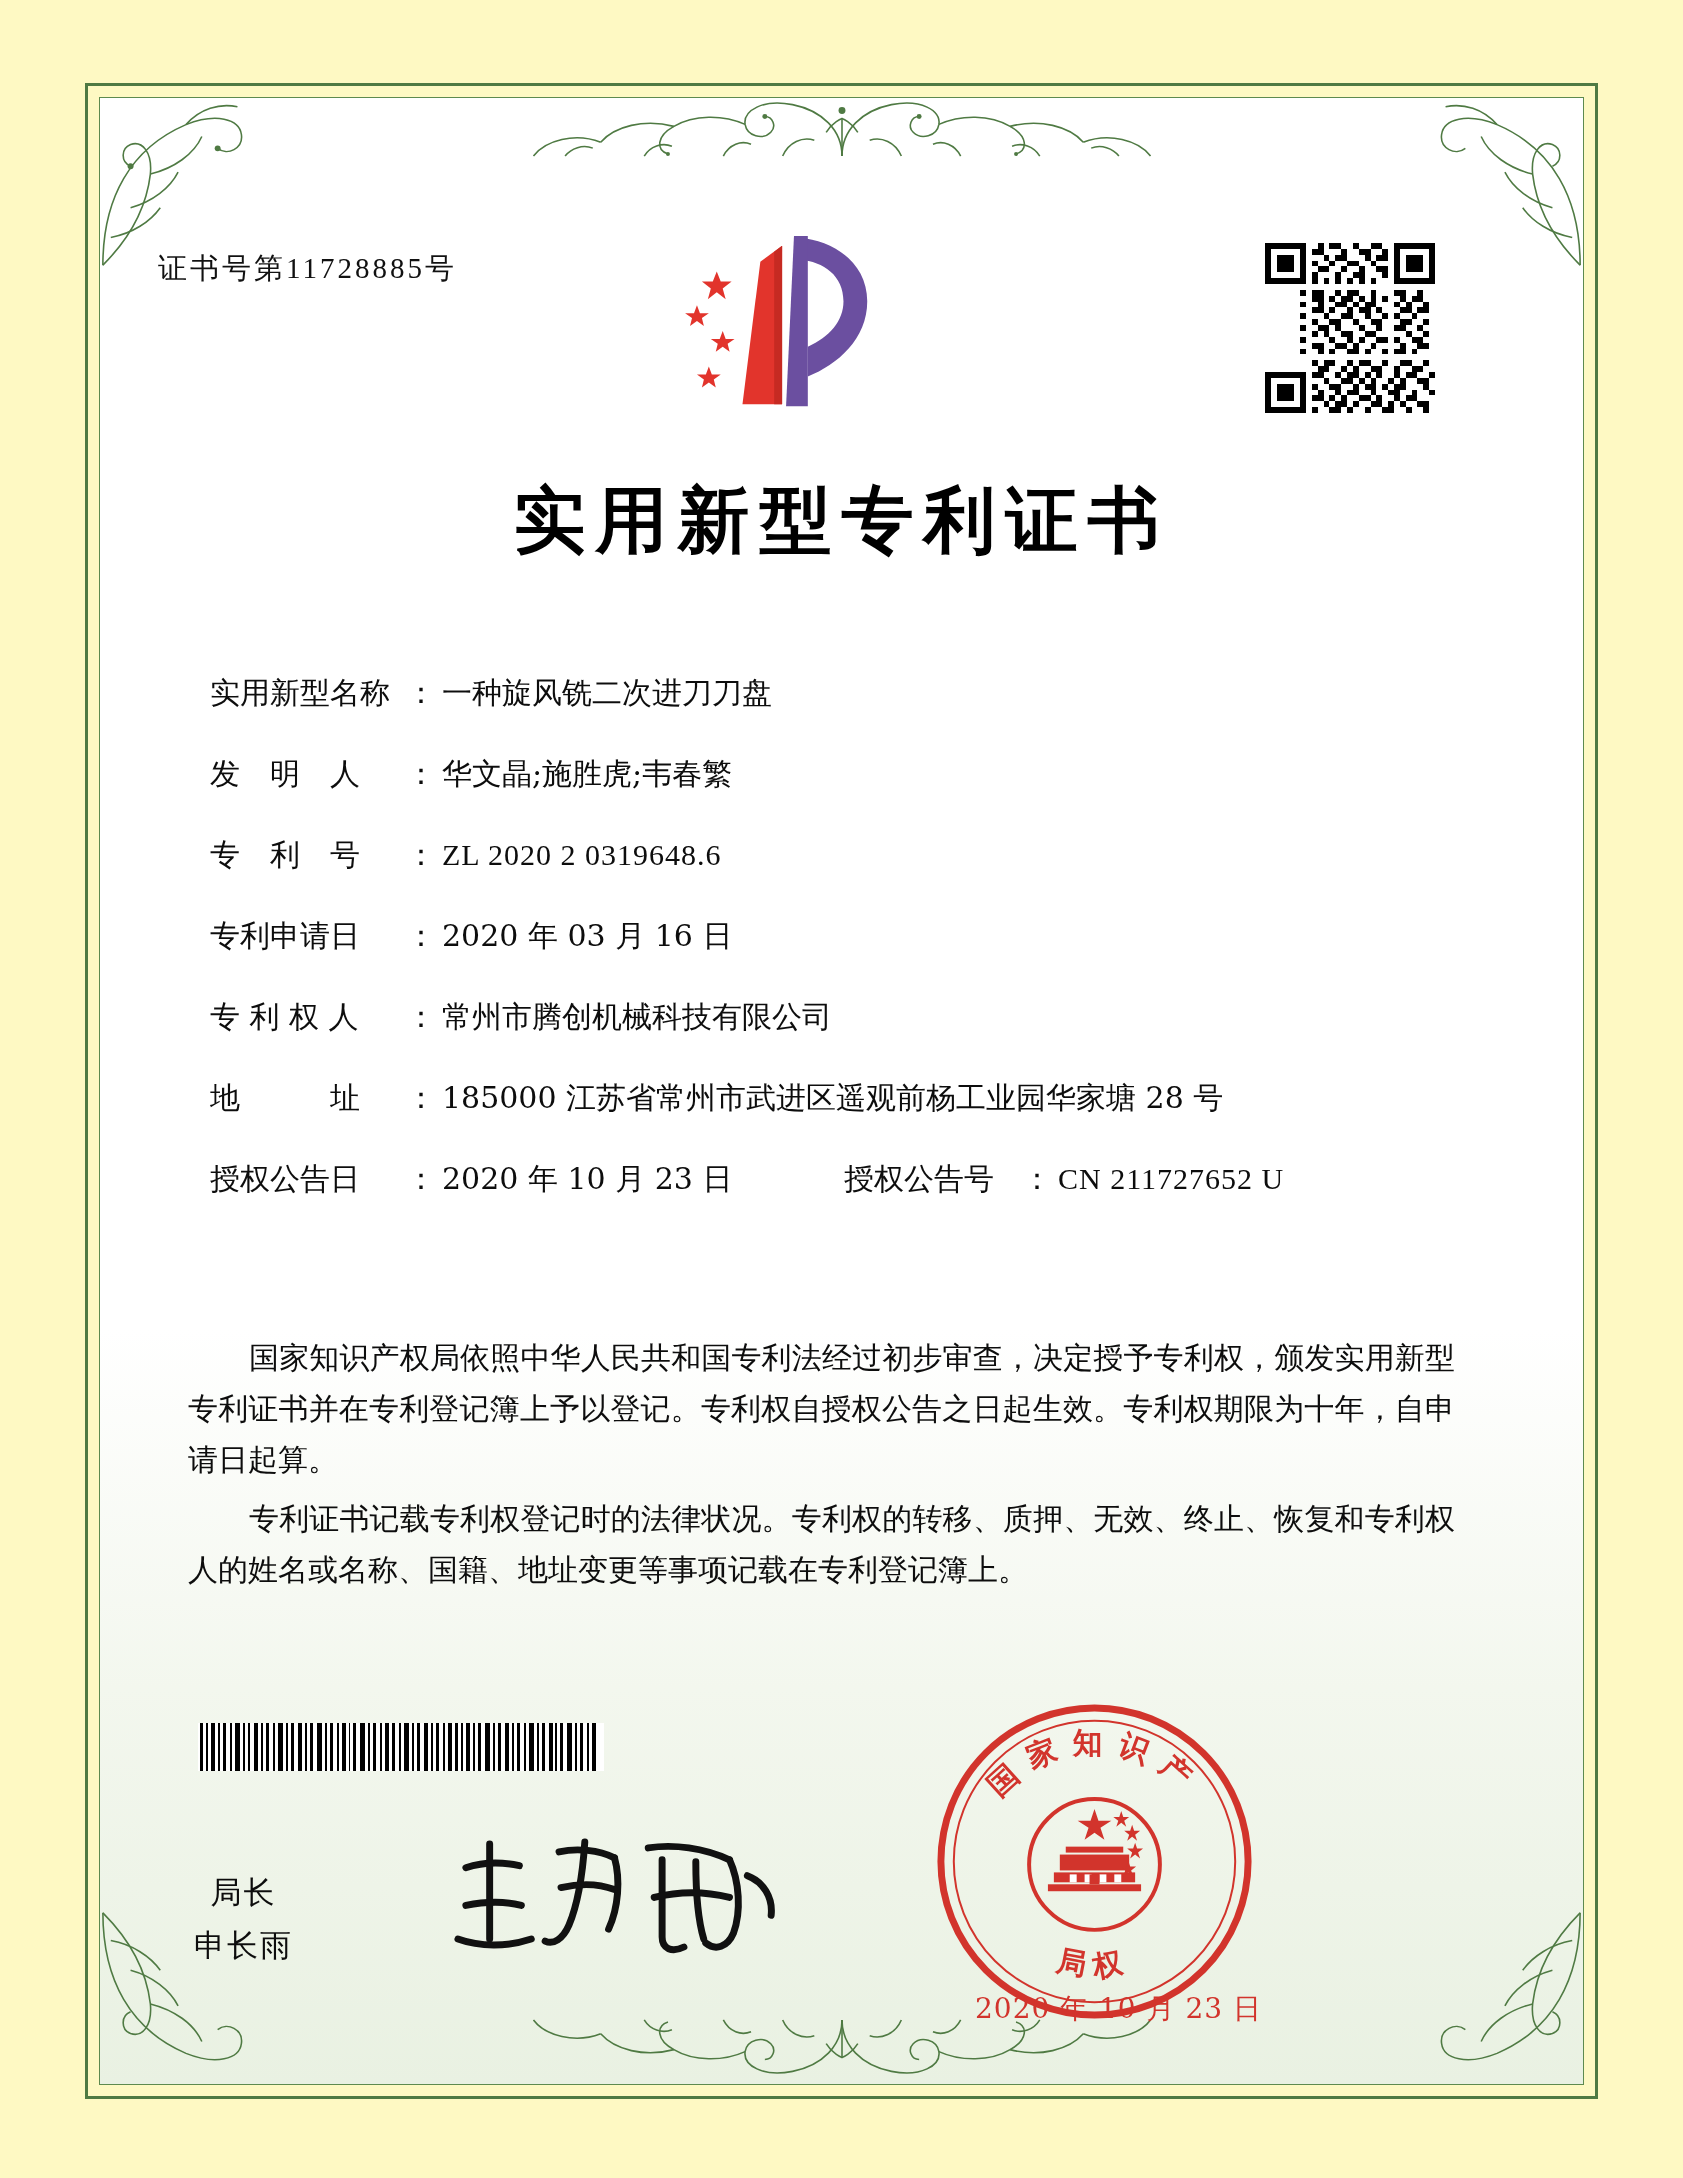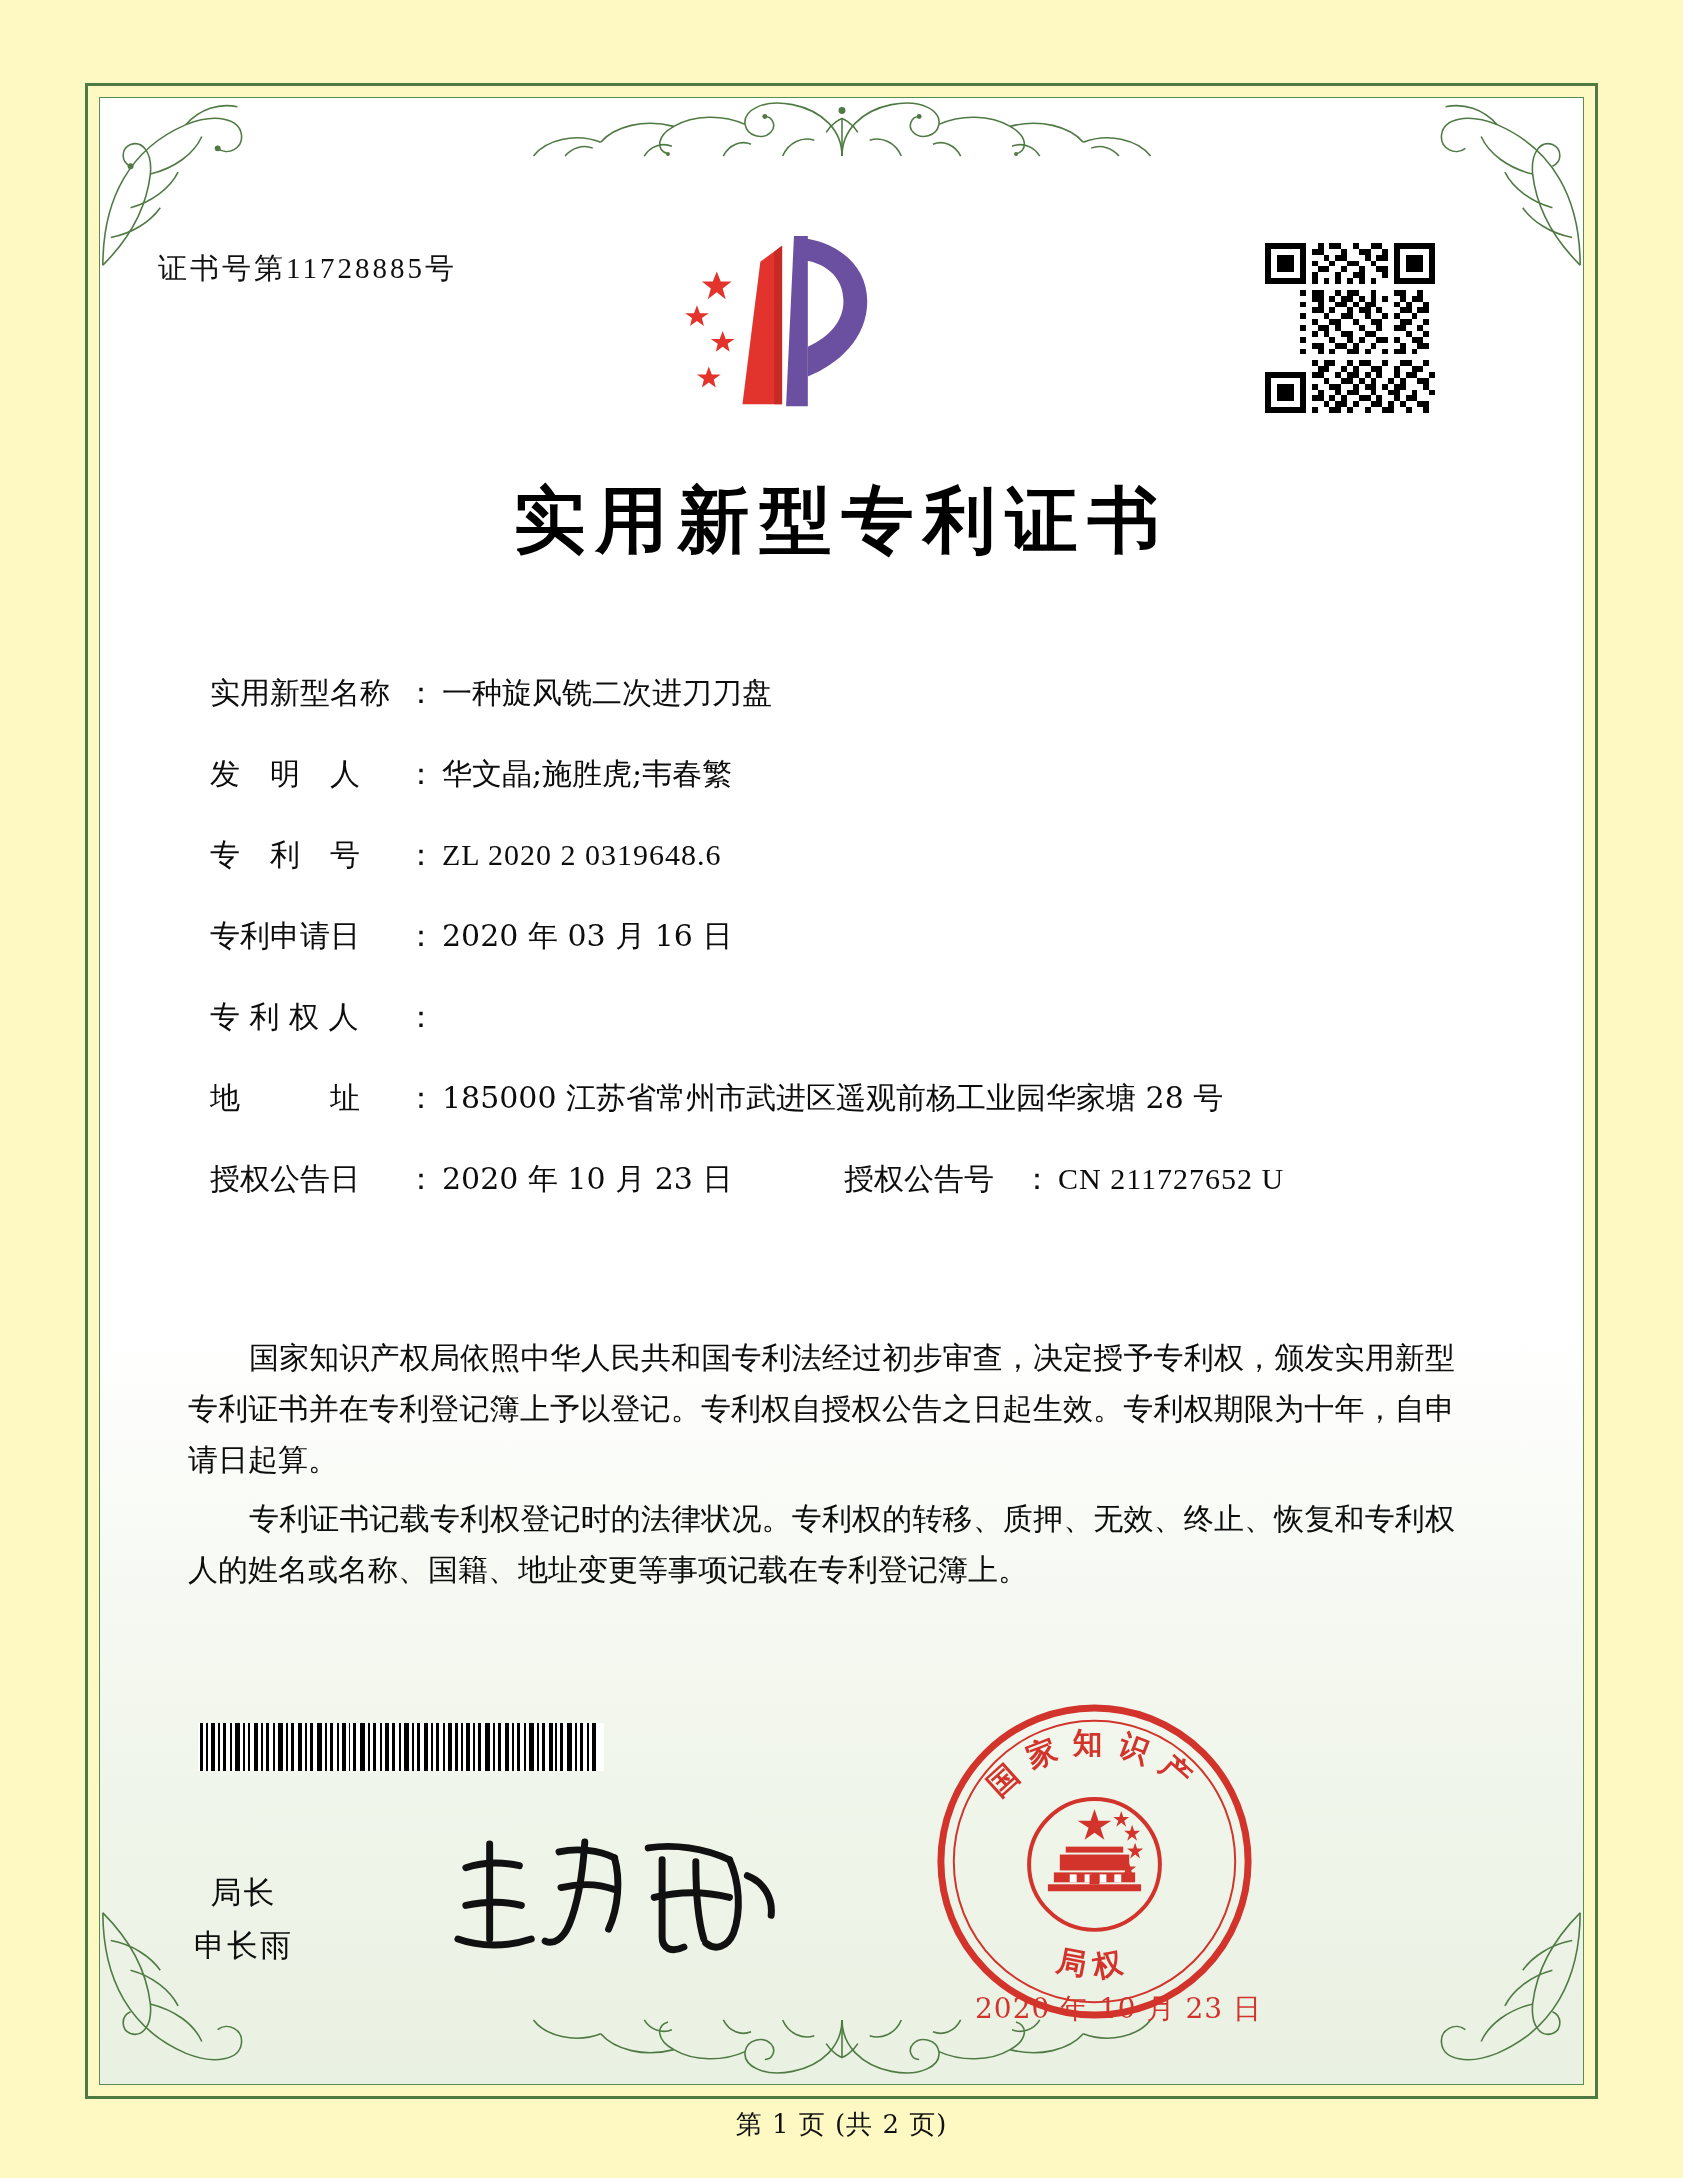--- a/index.html
+++ b/index.html
@@ -544,20 +544,21 @@
 
     <div class="field-row">
       <span class="field-label">专利申请日</span>
       <span class="field-colon">：</span>
       <span class="field-value">2020 年 03 月 16 日</span>
     </div>
 
     <div class="field-row">
       <span class="field-label">专 利 权 人</span>
       <span class="field-colon">：</span>
+      <span class="field-value">常州市腾创机械科技有限公司</span>
     </div>
 
     <div class="field-row">
       <span class="field-label">地　　　址</span>
       <span class="field-colon">：</span>
       <span class="field-value">185000 江苏省常州市武进区遥观前杨工业园华家塘 28 号</span>
     </div>
 
     <div class="field-row row-split">
       <span class="split-left">
@@ -708,16 +709,15 @@
     <text font-family="DejaVu Serif, Liberation Serif, serif" font-size="30" font-weight="bold" fill="#d2342c" letter-spacing="14">
       <textPath href="#sealArcTop" startOffset="50%" text-anchor="middle">国家知识产</textPath>
     </text>
     <text font-family="DejaVu Serif, Liberation Serif, serif" font-size="30" font-weight="bold" fill="#d2342c" letter-spacing="10">
       <textPath href="#sealArcBottom" startOffset="50%" text-anchor="middle">局权</textPath>
     </text>
   </svg>
 
   <div class="seal-date">2020 年 10 月 23 日</div>
 
-  <div class="footer">第 1 页 (共 2 页)</div>
 
 </div>
 
 
 </body></html>

